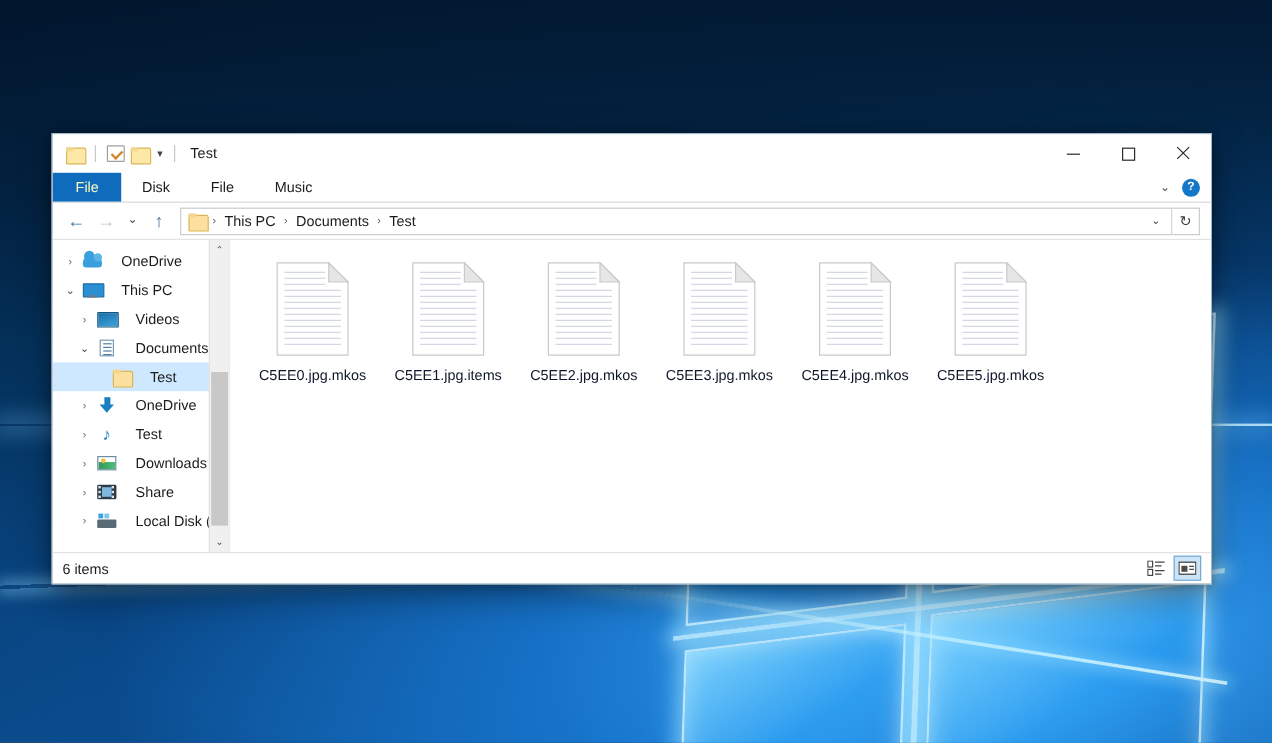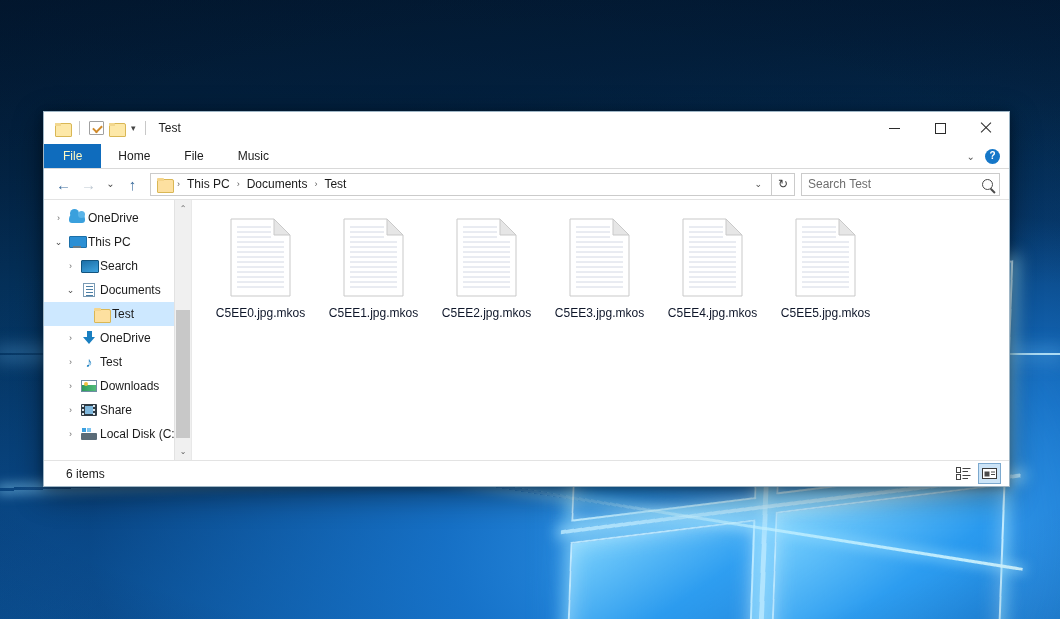--- a/index.html
+++ b/index.html
@@ -193,21 +193,21 @@
     height:24px; display:flex; align-items:center; padding-right:6px;
     font-size:12px; color:#1b1b1b; white-space:nowrap;
   }
   .titem.sel { background:#cde8ff; }
   .tw {
     width:17px; flex:0 0 auto; display:flex; align-items:center; justify-content:center;
     font-size:9px; color:#6b6b6b;
   }
   .tw.open { color:#4a4a4a; }
   .ti { width:20px; flex:0 0 auto; display:flex; align-items:center; justify-content:center; }
-  .tlabel { margin-left:1px; }
+  .tlabel { margin-left:14px; }
 
   
   .ic-cloud {
     width:16px; height:10px; background:#3aa0dd; border-radius:6px 6px 3px 3px;
     position:relative;
   }
   .ic-cloud::before {
     content:""; position:absolute; left:1px; top:-4px; width:9px; height:9px;
     border-radius:50%; background:#3aa0dd;
   }
@@ -319,21 +319,21 @@
     align-items:center; text-align:center;
   }
   .filename {
     margin-top:8px; font-size:12px; color:#0f172a; line-height:1.25;
   }
   .docicon { width:66px; height:80px; position:relative; }
 
   
   .statusbar {
     height:26px; flex:0 0 auto; border-top:1px solid #e3e3e3;
-    display:flex; align-items:center; padding:0 8px 0 22px; background:#fff;
+    display:flex; align-items:center; padding:0 8px 0 8px; background:#fff;
   }
   .status-text { font-size:12px; color:#1b1b1b; }
   .view-btns { margin-left:auto; display:flex; gap:3px; }
   .vbtn {
     width:23px; height:21px; display:flex; align-items:center; justify-content:center;
   }
   .vbtn.active { background:#cce4f7; border:1px solid #7ca9cf; }
 </style>
 </head>
 <body>
@@ -377,21 +377,21 @@
         <div class="glyph-max"></div>
       </div>
       <div class="win-btn close">
         <div class="glyph-close"></div>
       </div>
     </div>
   </div>
 
   <div class="ribbon">
     <div class="rtab file">File</div>
-    <div class="rtab">Home</div>
+    <div class="rtab">Disk</div>
     <div class="rtab">File</div>
     <div class="rtab">Music</div>
     <div class="ribbon-right">
       <div class="chev-down">⌄</div>
       <div class="help-ico">?</div>
     </div>
   </div>
 
   <div class="addrbar">
     <div class="nav-btn">←</div>
@@ -404,24 +404,20 @@
       <span class="crumb-sep">›</span>
       <span class="crumb">This PC</span>
       <span class="crumb-sep">›</span>
       <span class="crumb">Documents</span>
       <span class="crumb-sep">›</span>
       <span class="crumb">Test</span>
       <span class="crumb-drop">⌄</span>
     </div>
     <div class="refresh-btn">↻</div>
 
-    <div class="searchbox">
-      <input type="text" placeholder="Search Test" style="">
-      <div class="mag"></div>
-    </div>
   </div>
 
   <div class="wbody">
 
     <div class="sidebar">
       <div class="tree">
 
         <div class="titem" style="padding-left:6px;">
           <span class="tw">›</span>
           <span class="ti">
@@ -436,21 +432,21 @@
               <span class="ic-pc"></span>
             </span>
           <span class="tlabel">This PC</span>
         </div>
 
         <div class="titem" style="padding-left:18px;">
           <span class="tw">›</span>
           <span class="ti">
               <span class="ic-desk"></span>
             </span>
-          <span class="tlabel">Search</span>
+          <span class="tlabel">Videos</span>
         </div>
 
         <div class="titem" style="padding-left:18px;">
           <span class="tw open">⌄</span>
           <span class="ti">
               <span class="ic-doc"></span>
             </span>
           <span class="tlabel">Documents</span>
         </div>
 
@@ -554,21 +550,21 @@
                 <line x1="9" y1="39" x2="56" y2="39"></line>
                   <line x1="9" y1="44" x2="56" y2="44"></line>
                 <line x1="9" y1="49" x2="56" y2="49"></line>
                   <line x1="9" y1="54" x2="56" y2="54"></line>
                 <line x1="9" y1="59" x2="56" y2="59"></line>
                   <line x1="9" y1="64" x2="56" y2="64"></line>
                 <line x1="9" y1="69" x2="56" y2="69"></line>
               </g>
             </svg>
           </div>
-          <div class="filename">C5EE1.jpg.mkos</div>
+          <div class="filename">C5EE1.jpg.items</div>
         </div>
 
         <div class="fitem">
           <div class="docicon">
             <svg viewBox="0 0 66 80" width="66" height="80" aria-hidden="true">
               <path d="M3 1 H46 L62 17 V78 H3 Z" fill="#ffffff" stroke="#c9c9c9" stroke-width="1"></path>
               <path d="M46 1 L62 17 H46 Z" fill="#e6e6e6" stroke="#c9c9c9" stroke-width="1"></path>
               <g stroke="#d3d8e4" stroke-width="1">
                 <line x1="9" y1="9" x2="43" y2="9"></line>
                   <line x1="9" y1="14" x2="43" y2="14"></line>

